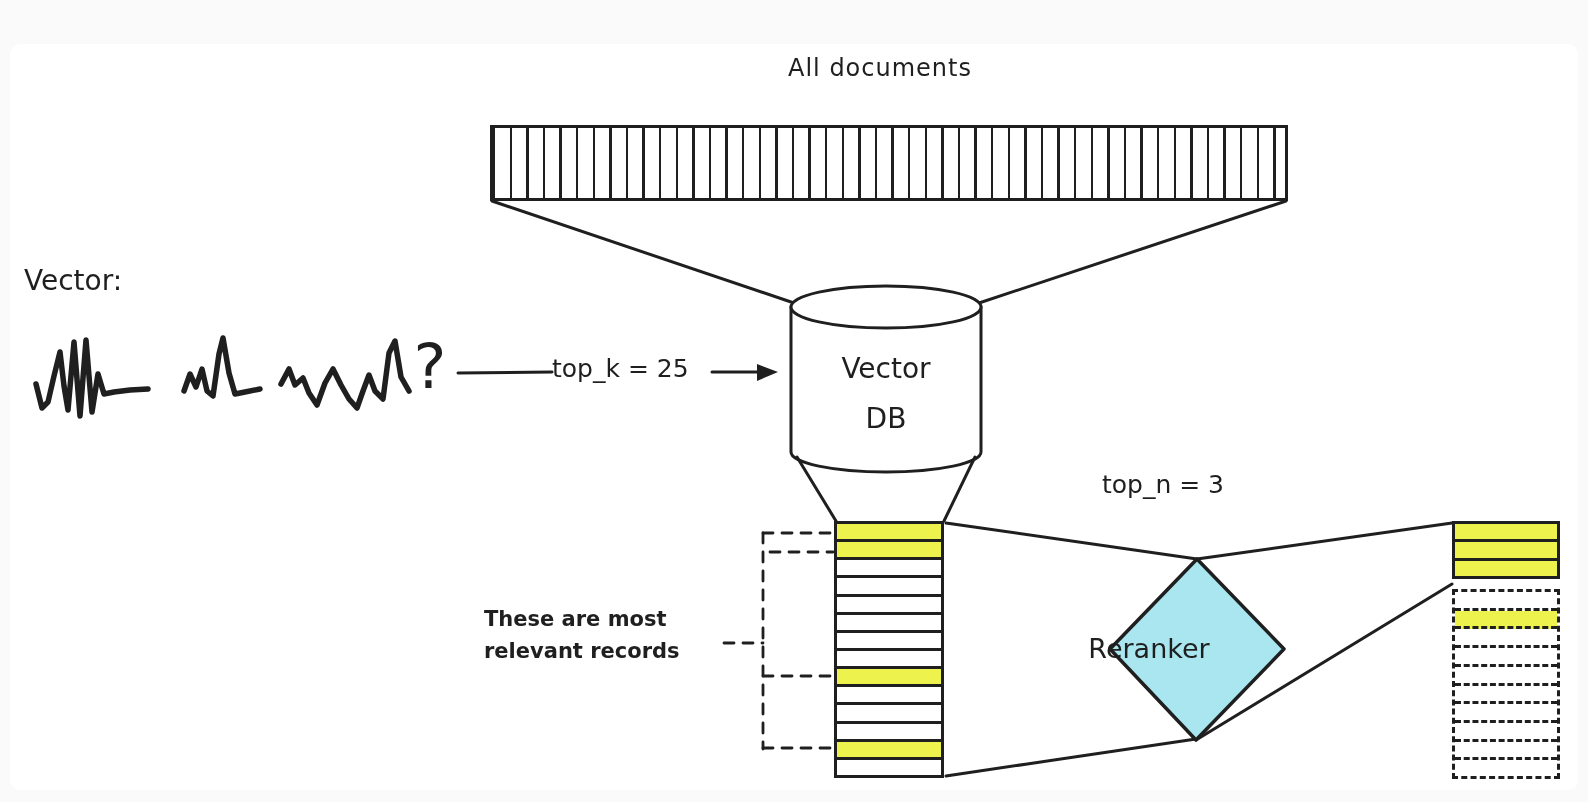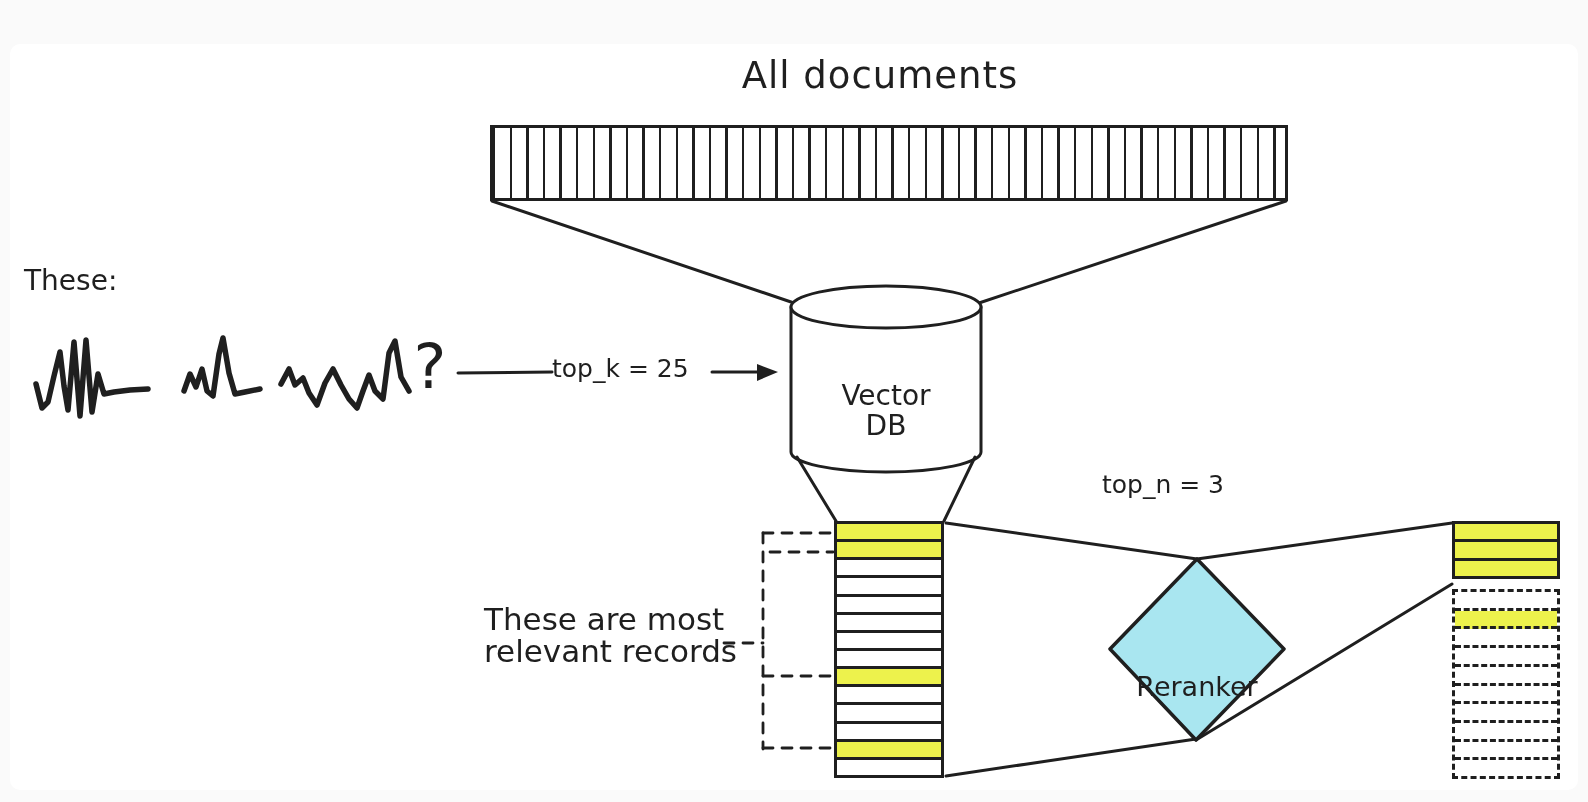--- a/index.html
+++ b/index.html
@@ -15,28 +15,28 @@
     background:var(--outer-bg);
     font-family:"DejaVu Sans","Liberation Sans",sans-serif;
     color:var(--ink);
   }
   .stage{position:relative;width:1588px;height:802px;}
   .canvas{
     position:absolute;left:10px;top:44px;width:1568px;height:746px;
     background:var(--canvas-bg);border-radius:10px;
   }
   .label{position:absolute;color:var(--ink);white-space:pre;}
-  .title{left:700px;top:54px;width:360px;text-align:center;font-size:37px;font-weight:500;letter-spacing:1px;}
+  .title{left:700px;top:54px;width:360px;text-align:center;font-size:24px;font-weight:500;letter-spacing:1px;}
   .query-label{left:24px;top:264px;font-size:28px;font-weight:500;}
   .qmark{left:402px;top:330px;width:56px;text-align:center;font-size:62px;font-weight:500;}
   .topk{left:552px;top:354px;width:160px;font-size:25px;font-weight:500;}
-  .vectordb{left:796px;top:344px;width:180px;text-align:center;font-size:28px;font-weight:500;line-height:30px;margin-top:37px;}
-  .note{left:484px;top:603px;width:236px;text-align:center;font-size:31px;font-weight:400;line-height:32px;}
+  .vectordb{left:796px;top:344px;width:180px;text-align:center;font-size:28px;font-weight:500;line-height:50px;}
+  .note{left:484px;top:603px;width:236px;text-align:left;font-size:21px;font-weight:700;line-height:32px;}
   .topn{left:1088px;top:470px;width:150px;text-align:center;font-size:25px;font-weight:400;}
-  .reranker-label{left:1112px;top:633px;width:170px;text-align:center;font-size:27px;font-weight:500;margin-top:38px;}
+  .reranker-label{left:1064px;top:633px;width:170px;text-align:center;font-size:27px;font-weight:500;}
 
   
   .docs-bar{
     position:absolute;left:490px;top:125px;width:798px;height:76px;
     border:3px solid var(--ink);
     background:repeating-linear-gradient(90deg,var(--ink) 0 2.4px,transparent 2.4px 16.6px);
   }
 
   
   .stack{position:absolute;display:flex;flex-direction:column;background:var(--canvas-bg);}
@@ -113,21 +113,21 @@
     </g>
 
     <g>
       <polygon class="ink diamond" points="1197,559 1284,649 1196,740 1110,649"></polygon>
     </g>
   </svg>
 
   <div class="docs-bar"></div>
 
   <div class="label title">All documents</div>
-  <div class="label query-label">These:</div>
+  <div class="label query-label">Vector:</div>
   <div class="label qmark">?</div>
   <div class="label topk">top_k = 25</div>
   <div class="label vectordb">Vector
 DB</div>
   <div class="label note">These are most
 relevant records</div>
   <div class="label topn">top_n = 3</div>
   <div class="label reranker-label">Reranker</div>
 
   <div class="stack stack-solid retrieved">

